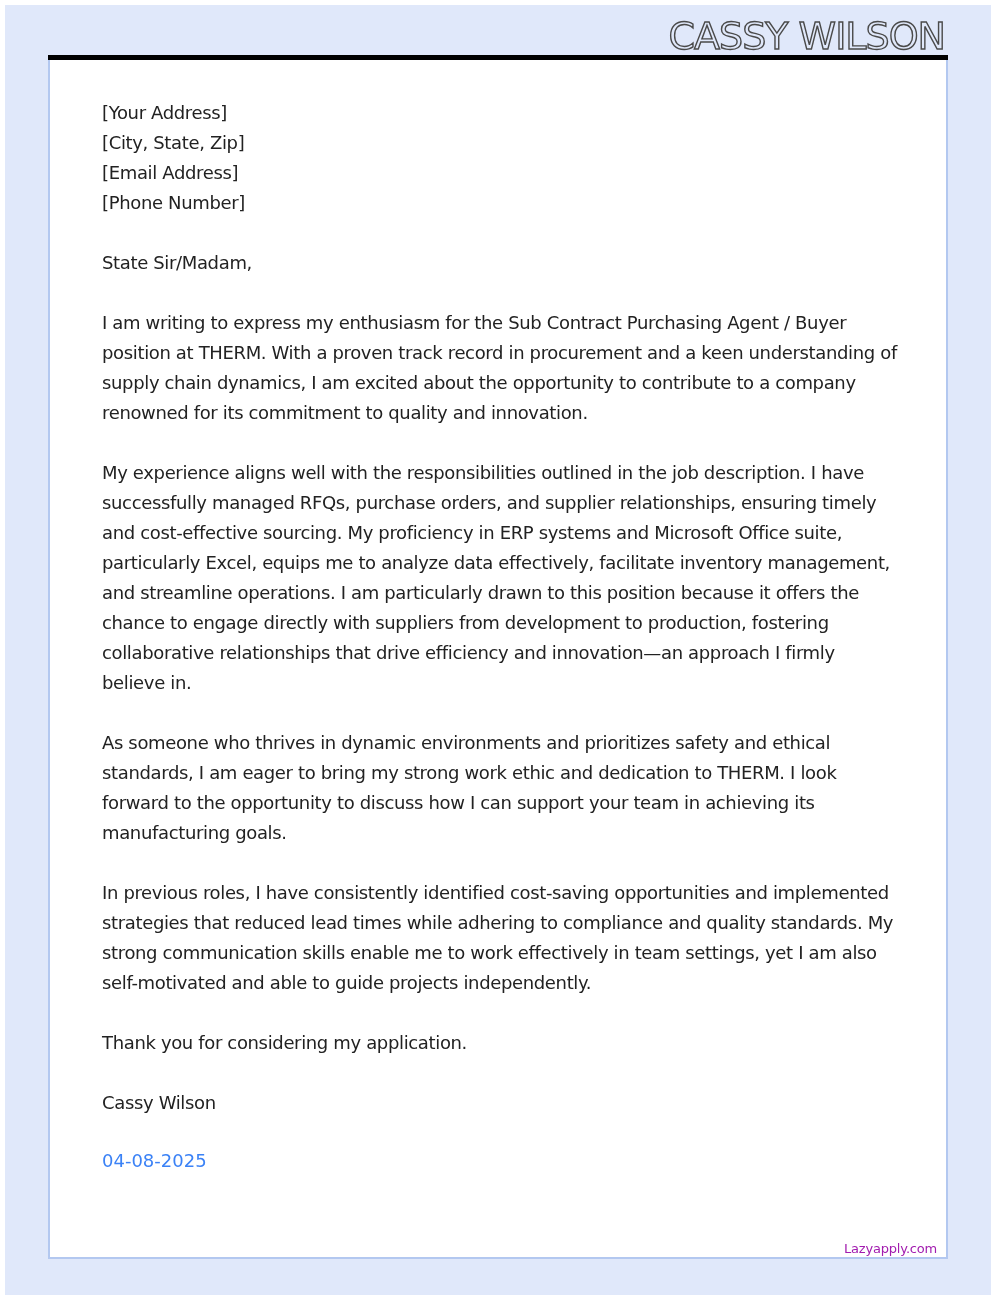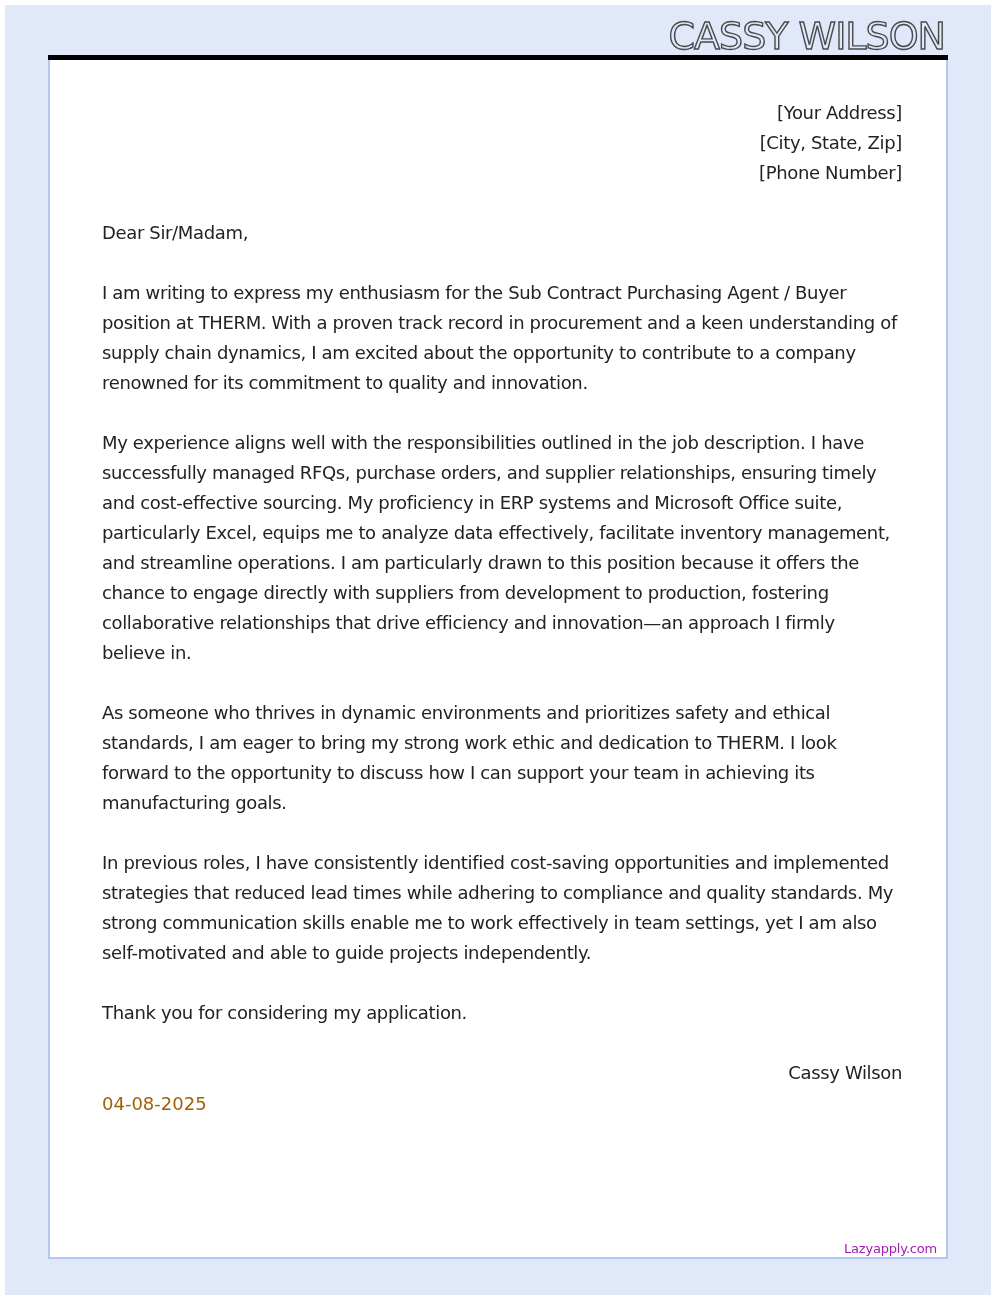--- a/index.html
+++ b/index.html
@@ -61,25 +61,24 @@
       font-size: 18px;
       line-height: 30px;
       color: #222222;
       letter-spacing: -0.35px;
     }
     .content p {
       margin: 0 0 30px 0;
     }
     .line {
       display: block;
-      text-align: right;
     }
     .date-link {
-      color: #a16207;
-      margin-top: 1px;
+      color: #3b82f6;
+      margin-top: 28px;
       display: block;
       letter-spacing: 0;
     }
     .watermark {
       position: absolute;
       right: 9px;
       bottom: 1px;
       font-size: 13px;
       color: #a21caf;
       letter-spacing: -0.2px;
@@ -90,23 +89,24 @@
 
 <div class="outer"></div>
 
 <div class="name">CASSY WILSON</div>
 
 <div class="page">
   <div class="content">
     <p>
       <span class="line">[Your Address]</span>
       <span class="line">[City, State, Zip]</span>
+      <span class="line">[Email Address]</span>
       <span class="line">[Phone Number]</span>
     </p>
-    <p>Dear Sir/Madam,</p>
+    <p>State Sir/Madam,</p>
     <p>I am writing to express my enthusiasm for the Sub Contract Purchasing Agent / Buyer position at THERM. With a proven track record in procurement and a keen understanding of supply chain dynamics, I am excited about the opportunity to contribute to a company renowned for its commitment to quality and innovation.</p>
     <p>My experience aligns well with the responsibilities outlined in the job description. I have successfully managed RFQs, purchase orders, and supplier relationships, ensuring timely and cost-effective sourcing. My proficiency in ERP systems and Microsoft Office suite, particularly Excel, equips me to analyze data effectively, facilitate inventory management, and streamline operations. I am particularly drawn to this position because it offers the chance to engage directly with suppliers from development to production, fostering collaborative relationships that drive efficiency and innovation—an approach I firmly believe in.</p>
     <p>As someone who thrives in dynamic environments and prioritizes safety and ethical standards, I am eager to bring my strong work ethic and dedication to THERM. I look forward to the opportunity to discuss how I can support your team in achieving its manufacturing goals.</p>
     <p>In previous roles, I have consistently identified cost-saving opportunities and implemented strategies that reduced lead times while adhering to compliance and quality standards. My strong communication skills enable me to work effectively in team settings, yet I am also self-motivated and able to guide projects independently.</p>
     <p>Thank you for considering my application.</p>
     <div>
       <span class="line">Cassy Wilson</span>
       <span class="date-link">04-08-2025</span>
     </div>
   </div>

